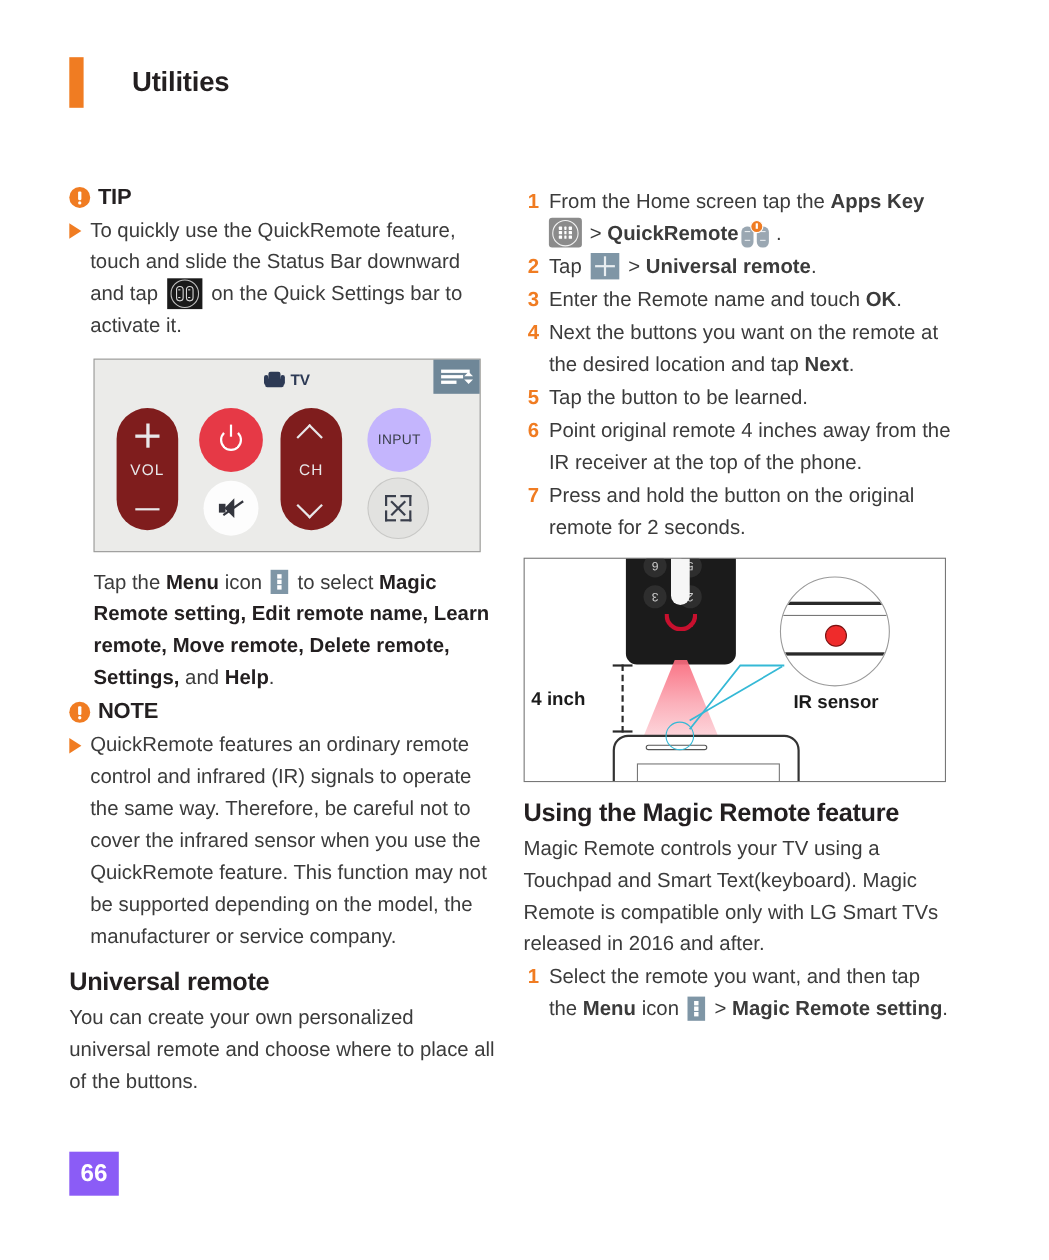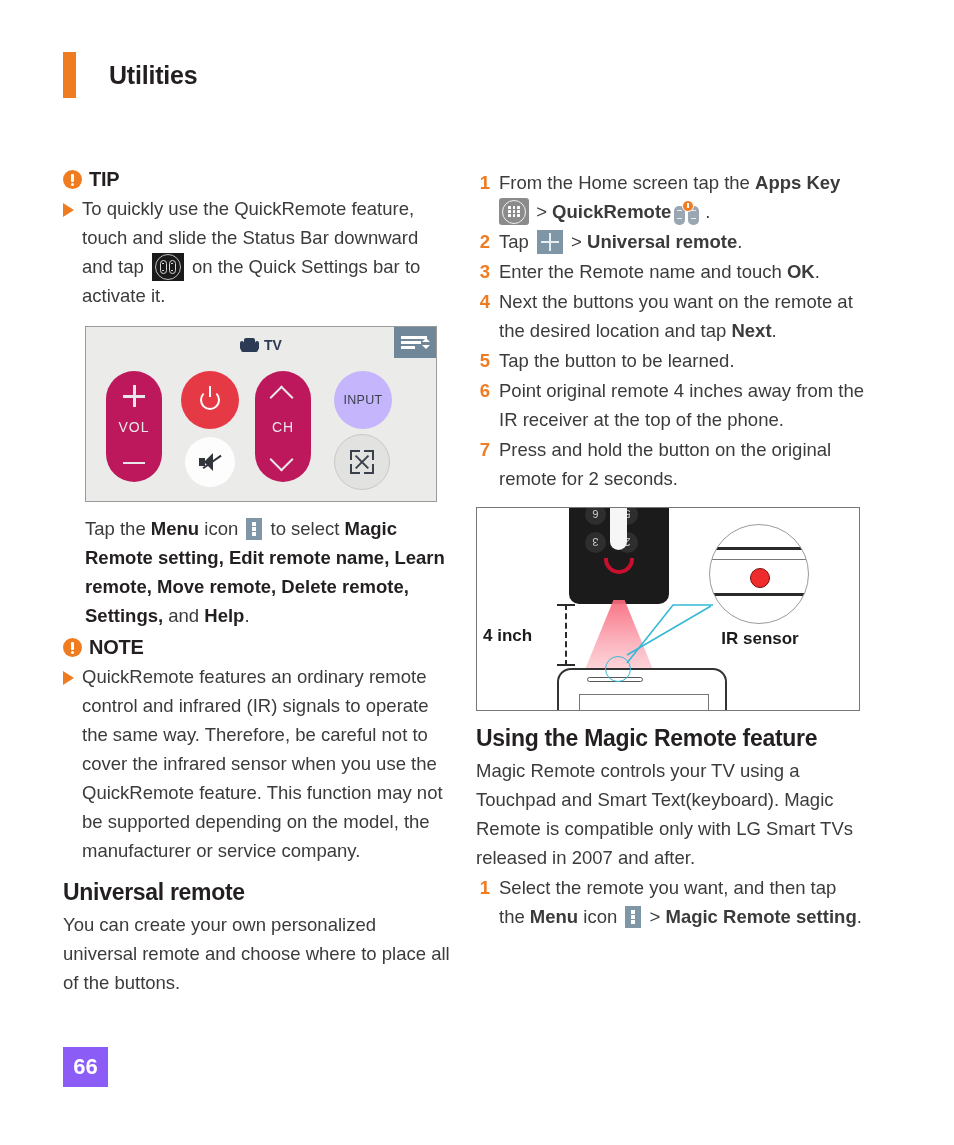--- a/index.html
+++ b/index.html
@@ -27,21 +27,21 @@
   .header-bar {
     width: 13px;
     height: 46px;
     background: #f07c22;
     margin-left: 63px;
   }
   .header-title {
     font-size: 25px;
     font-weight: bold;
     letter-spacing: -0.2px;
-    margin-left: 33px;
+    margin-left: 44px;
     color: #231f20;
   }
 
   
   .col {
     position: absolute;
     top: 168px;
     width: 390px;
   }
   .col-left  { left: 63px; }
@@ -363,21 +363,21 @@
     width: 0; height: 0;
     border-left: 4px solid transparent;
     border-right: 4px solid transparent;
   }
   .remote-tab .chev::before { top: 0; border-bottom: 4px solid #fff; }
   .remote-tab .chev::after  { bottom: 0; border-top: 4px solid #fff; }
 
   .pill {
     position: absolute;
     width: 56px; height: 111px;
-    background: #be185d;
+    background: #7f1d1d;
     border-radius: 28px;
     color: #e8e8ea;
   }
   .pill-vol { left: 20px; top: 44px; }
   .pill-ch  { left: 169px; top: 44px; }
 
   .sym-plus {
     position: absolute; left: 50%; top: 14px;
     transform: translateX(-50%);
     width: 22px; height: 22px;
@@ -864,21 +864,21 @@
     <div class="ir-zoom">
       <span class="l1"></span>
         <span class="l2"></span>
         <span class="l3"></span>
       <span class="dot"></span>
     </div>
     <div class="ir-label">IR sensor</div>
   </div>
 
   <h2 class="subhead">Using the Magic Remote feature</h2>
-  <p class="para">Magic Remote controls your TV using a Touchpad and Smart Text(keyboard). Magic Remote is compatible only with LG Smart TVs released in 2007 and after.</p>
+  <p class="para">Magic Remote controls your TV using a Touchpad and Smart Text(keyboard). Magic Remote is compatible only with LG Smart TVs released in 2016 and after.</p>
 
   <ul class="steps" style="margin-top:1px;">
     <li class="step">
       <span class="step-num">1</span>
       <span class="step-text"><span>Select the remote you want, and then tap the </span><b>Menu</b><span> icon </span><span class="icn icn-menu"><i></i><i></i><i></i></span><span> &gt; </span><b>Magic Remote setting</b><span>.</span></span>
     </li>
   </ul>
 </div>
 
 <div class="page-num">66</div>

